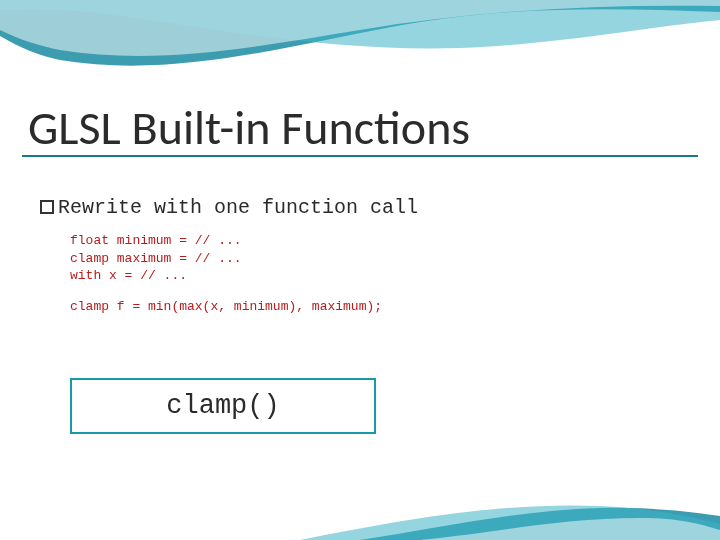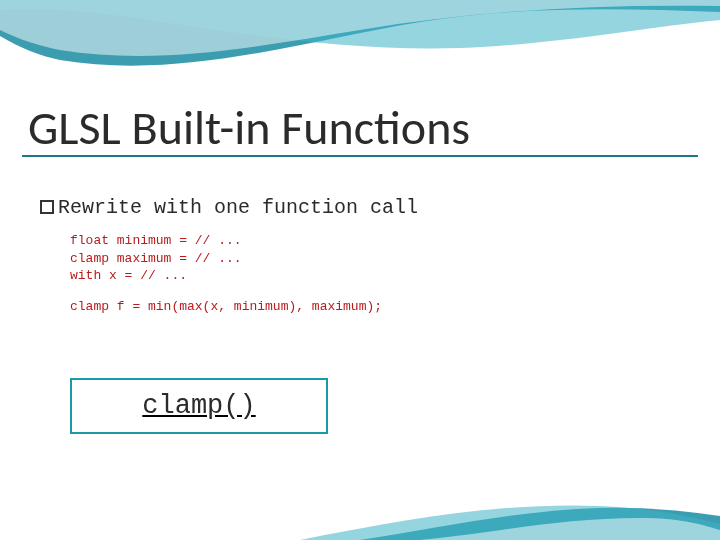--- a/index.html
+++ b/index.html
@@ -71,27 +71,26 @@
     font-family: 'Courier New', monospace;
     font-size: 13px;
     color: #b91c1c;
     line-height: 1.35;
   }
   .code-line { white-space: pre; }
   .answer-box {
     position: absolute;
     top: 378px;
     left: 70px;
-    width: 258px;
+    width: 306px;
     height: 56px;
     border: 2px solid #1a9aa8;
     display: flex;
     align-items: center;
     justify-content: center;
-    text-decoration: underline;
   }
   .answer-text {
     font-family: 'Courier New', monospace;
     font-size: 27px;
     color: #2b2b2b;
   }
 </style>
 </head>
 <body>
 

